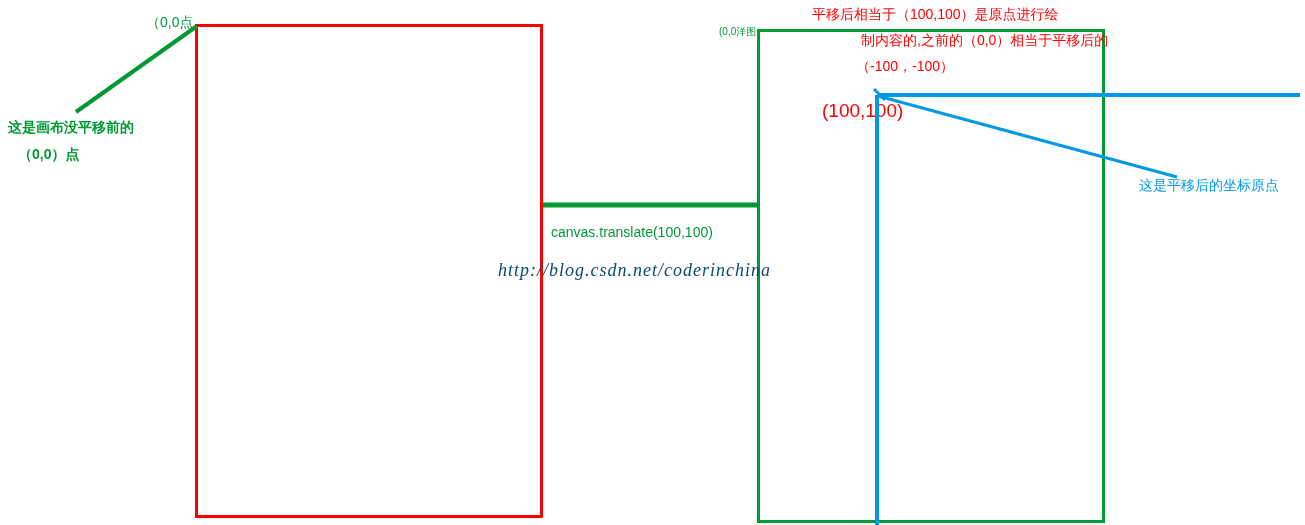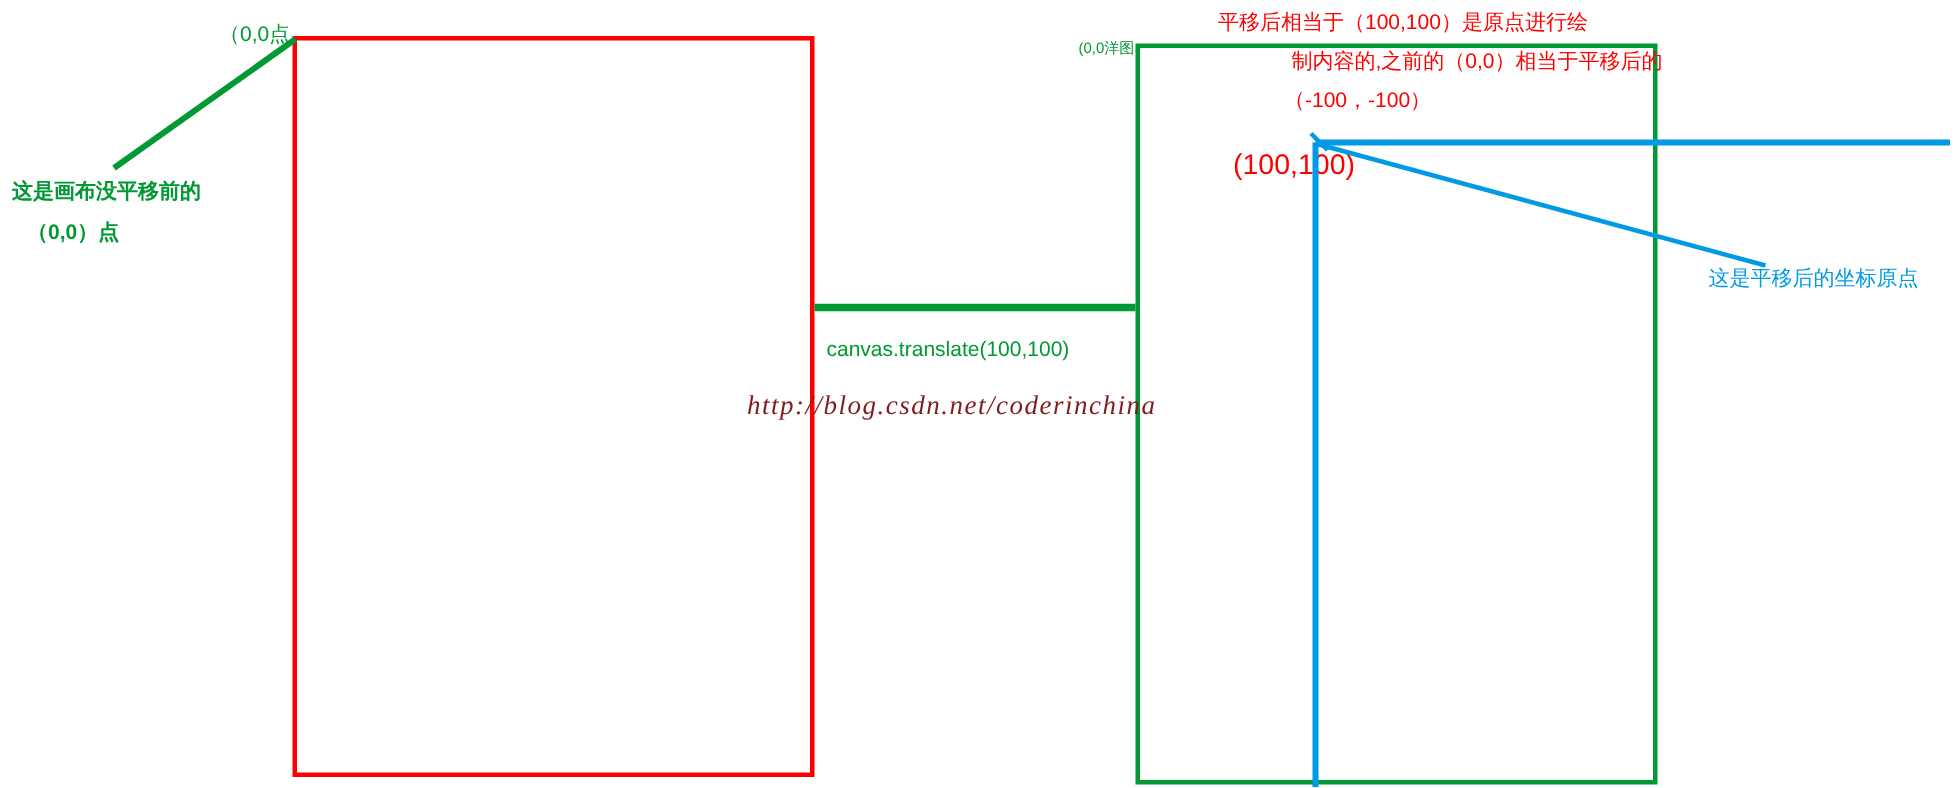--- a/index.html
+++ b/index.html
@@ -24,21 +24,21 @@
   }
   .green-box {
     border: 3px solid #009933;
     box-sizing: border-box;
   }
   .lbl { white-space: pre; }
   .green-text { color: #009933; }
   .red-text { color: #ff0000; }
   .blue-text { color: #0099e5; font-family: Liberation Serif, serif; }
   .watermark {
-    color: #7f1d1d;
+    color: #0c4a6e;
     font-family: Georgia, serif;
     font-style: italic;
     font-size: 18px;
     letter-spacing: 1px;
   }
   svg.overlay {
     position: absolute;
     left: 0; top: 0;
     width: 1305px;
     height: 525px;

